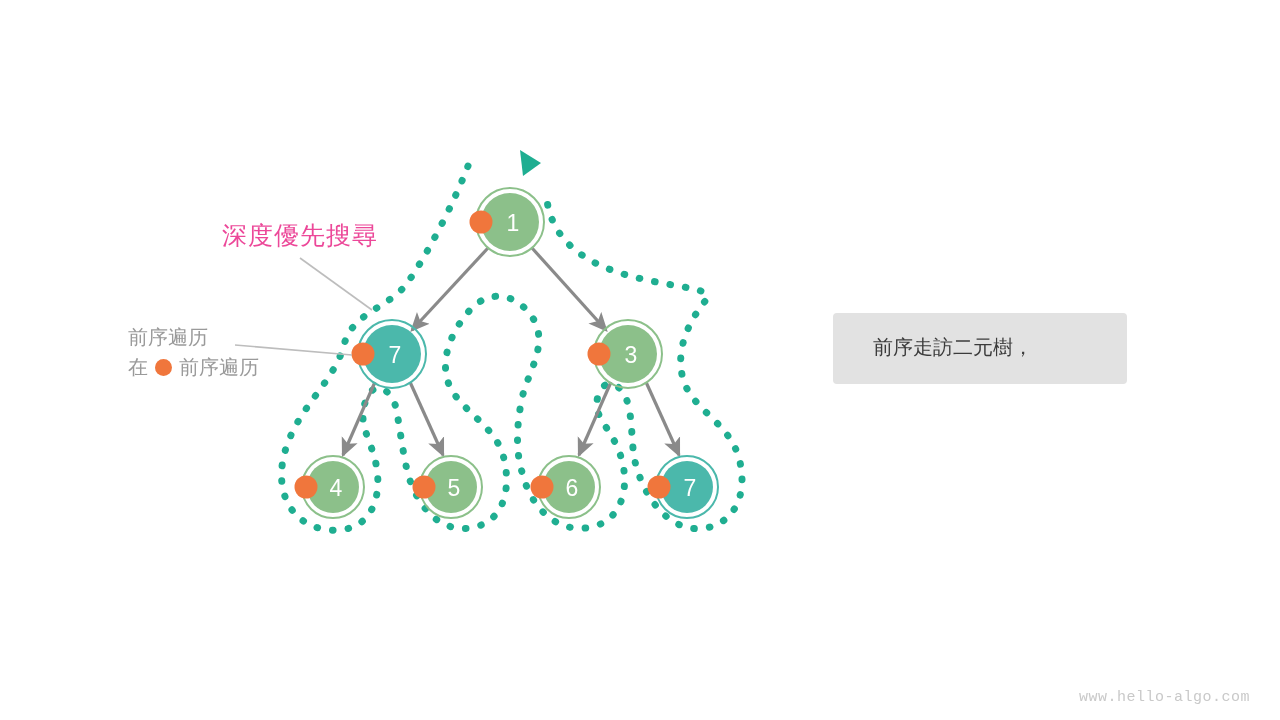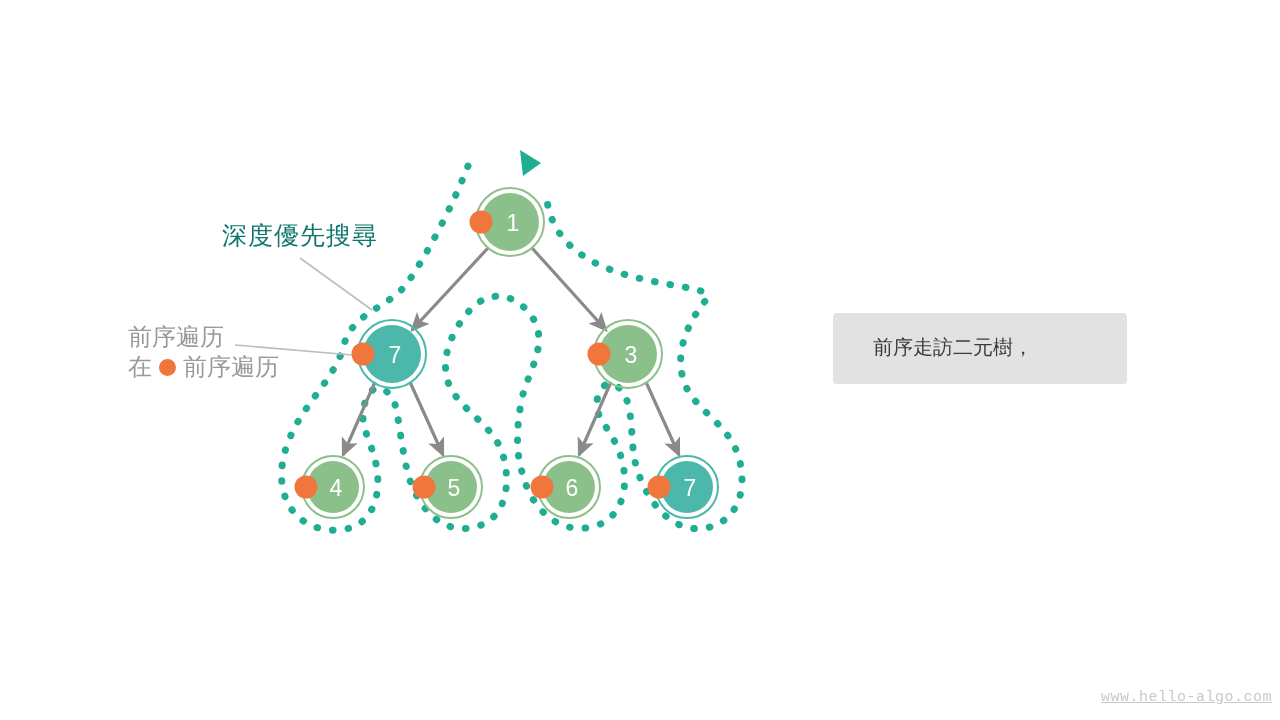--- a/index.html
+++ b/index.html
@@ -33,28 +33,28 @@
     font-size: 23px;
     fill: #ffffff;
     text-anchor: middle;
     dominant-baseline: central;
   }
 
   
   .title-label {
     position: absolute;
     font-size: 25px;
-    color: #0f766e;
+    color: #ec4899;
     white-space: nowrap;
     letter-spacing: 1px;
   }
 
   .legend-block {
     position: absolute;
-    font-size: 24px;
+    font-size: 20px;
     color: #9a9a9a;
     line-height: 30px;
     white-space: nowrap;
   }
   .legend-line {
     display: flex;
     align-items: center;
     gap: 7px;
   }
   .legend-dot {
@@ -76,27 +76,26 @@
     white-space: nowrap;
   }
   .info-accent {
     color: #2faa92;
     font-weight: bold;
     padding: 0 6px;
   }
 
   .watermark {
     position: absolute;
-    right: 8px;
+    right: 30px;
     bottom: 14px;
     font-family: "Liberation Mono", "DejaVu Sans Mono", monospace;
     font-size: 15px;
     color: #c9c9c9;
     letter-spacing: 0.5px;
-    text-decoration: underline;
   }
 </style>
 </head>
 <body>
 
 <div id="diagram-root">
 
   <svg id="tree-svg" viewBox="0 0 1280 720">
     <defs>
       <marker id="arrowGray" markerWidth="7" markerHeight="7" refX="5.2" refY="3.0" orient="auto" markerUnits="strokeWidth">

